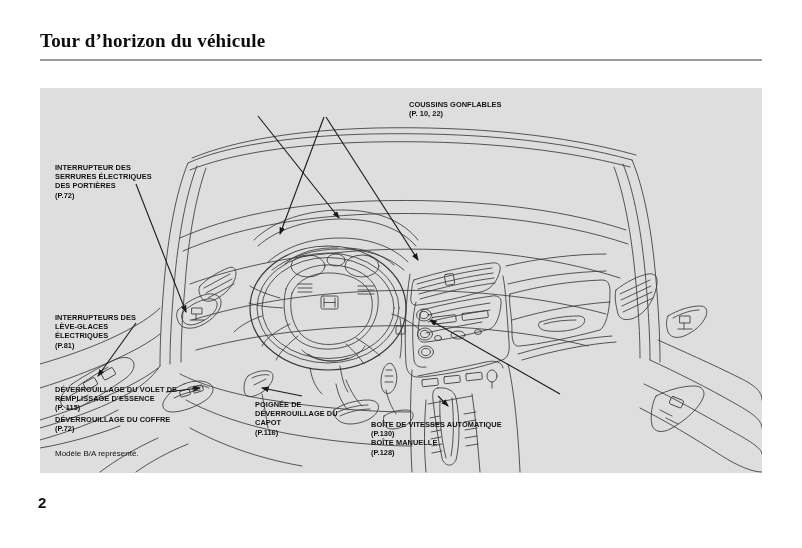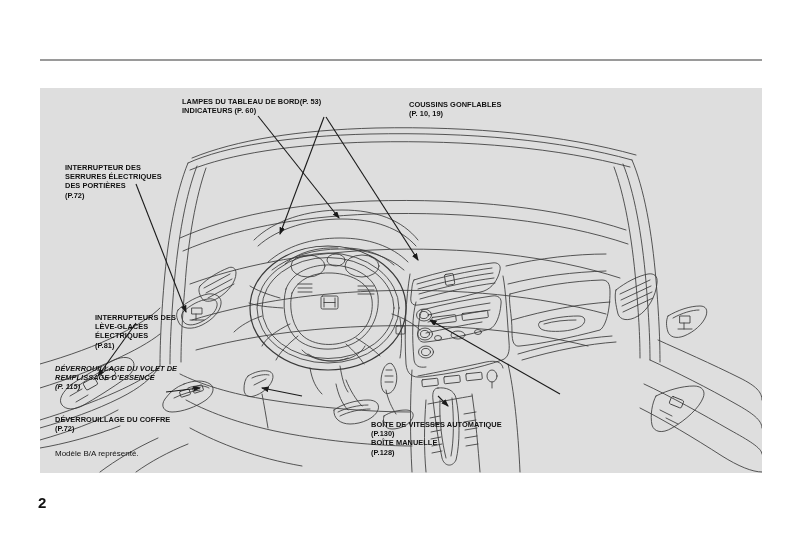--- a/index.html
+++ b/index.html
@@ -78,33 +78,34 @@
     left: 38px;
     top: 494px;
     font-size: 15px;
     font-weight: bold;
     font-family: "Liberation Sans", sans-serif;
     color: #111111;
   }
   
   #c-lampes   { left: 182px; top: 97px; }
   #c-coussins { left: 409px; top: 100px; }
-  #c-serrures { left: 65px; top: 163px; }
-  #c-vitres   { left: 55px; top: 313px; margin-left: 40px; }
-  #c-essence  { left: 55px; top: 364px; font-style: italic; }
+  #c-serrures { left: 55px; top: 163px; }
+  #c-vitres   { left: 55px; top: 313px; }
+  #c-essence  { left: 55px; top: 385px; }
   #c-coffre   { left: 55px; top: 415px; }
   #c-capot    { left: 255px; top: 400px; }
   #c-boite    { left: 371px; top: 400px; margin-top: 20px; }
   #c-clim     { left: 548px; top: 400px; }
 </style>
 </head>
 <body>
 
 <div class="page">
 
+  <div class="page-title">Tour d’horizon du véhicule</div>
   <div class="title-rule"></div>
 
   <div class="illus-panel">
     <svg width="722" height="385" viewBox="0 0 722 385" xmlns="http://www.w3.org/2000/svg">
       <defs>
         <marker id="arrowhead" markerWidth="7" markerHeight="7" refX="6" refY="2.6" orient="auto">
           <path d="M0,0 L7,2.6 L0,5.2 z" fill="#1a1a1a"></path>
         </marker>
         <g id="vent-lines">
           <path d="M0,0 h46" stroke="#3a3a3a" stroke-width="0.7" fill="none"></path>
@@ -338,37 +339,39 @@
 
         <path d="M262,308 L222,300" marker-end="url(#arrowhead)"></path>
 
         <path d="M398,308 L408,318" marker-end="url(#arrowhead)"></path>
 
         <path d="M520,306 L390,232" marker-end="url(#arrowhead)"></path>
       </g>
     </svg>
   </div>
 
-  <div class="callout" id="c-lampes">LAMPES DU TABLEAU DE BORD(P. 53)
-INDICATEURS (P. 60)</div>
   <div class="callout" id="c-coussins">COUSSINS GONFLABLES
-(P. 10, 19)</div>
+(P. 10, 22)</div>
   <div class="callout" id="c-serrures">INTERRUPTEUR DES
 SERRURES ÉLECTRIQUES
 DES PORTIÈRES
 (P.72)</div>
   <div class="callout" id="c-vitres">INTERRUPTEURS DES
 LÈVE-GLACES
 ÉLECTRIQUES
 (P.81)</div>
   <div class="callout" id="c-essence">DÉVERROUILLAGE DU VOLET DE
 REMPLISSAGE D’ESSENCE
 (P. 115)</div>
   <div class="callout" id="c-coffre">DÉVERROUILLAGE DU COFFRE
 (P.72)</div>
+  <div class="callout" id="c-capot">POIGNÉE DE
+DÉVERROUILLAGE DU
+CAPOT
+(P.116)</div>
   <div class="callout" id="c-boite">BOÎTE DE VITESSES AUTOMATIQUE
 (P.130)
 BOÎTE MANUELLE
 (P.128)</div>
 
   <div class="caption-note">Modèle B/A représenté.</div>
   <div class="page-number">2</div>
 
 </div>
 

